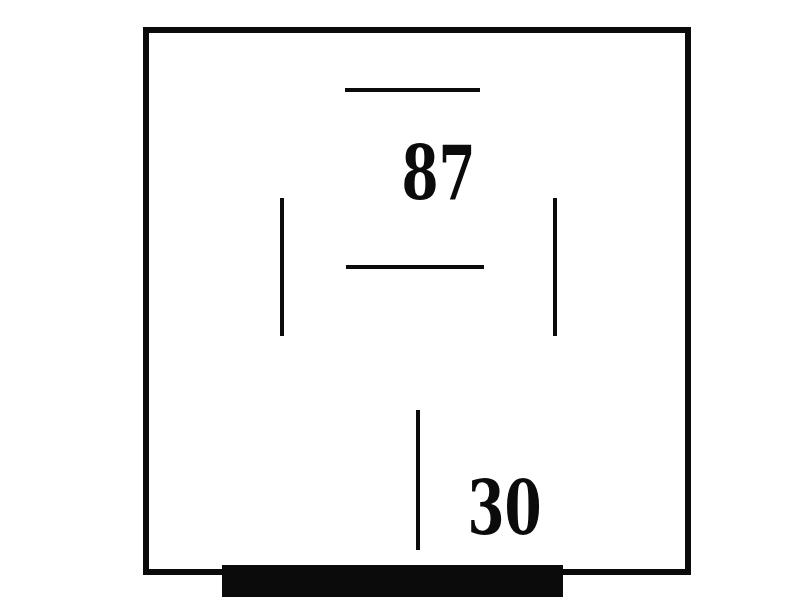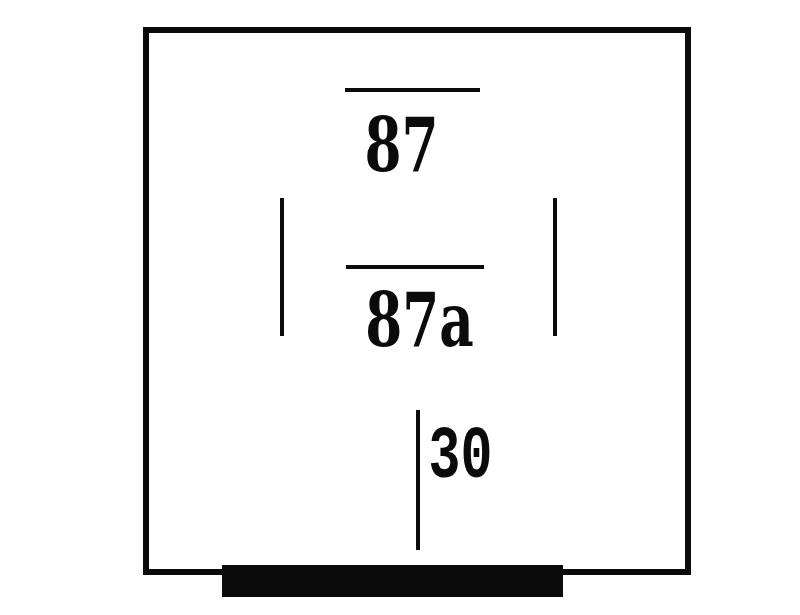--- a/index.html
+++ b/index.html
@@ -44,37 +44,38 @@
   #line-85  { left: 553px; top: 198px; height: 138px; }
   #line-30  { left: 416px; top: 410px; height: 140px; }
 
   
   .pin-label {
     position: absolute;
     width: 140px;
     height: 70px;
     display: flex;
     align-items: center;
-    justify-content: flex-start;
+    justify-content: flex-end;
     color: var(--fg);
     font-weight: bold;
     font-size: 74px;
     line-height: 1;
     white-space: nowrap;
+    margin-top: 28px;
   }
   .pin-label > span {
     display: inline-block;
     transform: scaleX(0.72);
     transform-origin: center;
   }
   #label-87  { left: 350px; top: 110px; }
   #label-86  { left: 144px; top: 230px; }
   #label-87a { left: 344px; top: 285px; }
   #label-85  { left: 550px; top: 230px; }
-  #label-30  { left: 416px; top: 422px; font-family: Liberation Mono, monospace; }
+  #label-30  { left: 416px; top: 445px; }
 
   
   .mounting-tab {
     position: absolute;
     left: 222px;
     top: 565px;
     width: 341px;
     height: 32px;
     background: var(--fg);
   }
@@ -87,23 +88,20 @@
   <div class="relay-outline"></div>
 
   <div id="line-87" class="pin-line h"></div>
   <div id="label-87" class="pin-label">
     <span>87</span>
   </div>
 
   <div id="line-86" class="pin-line v"></div>
 
   <div id="line-87a" class="pin-line h"></div>
-  <div id="label-87a" class="pin-label">
-    <span>87a</span>
-  </div>
 
   <div id="line-85" class="pin-line v"></div>
 
   <div id="line-30" class="pin-line v"></div>
   <div id="label-30" class="pin-label">
     <span>30</span>
   </div>
 
   <div class="mounting-tab"></div>
 

